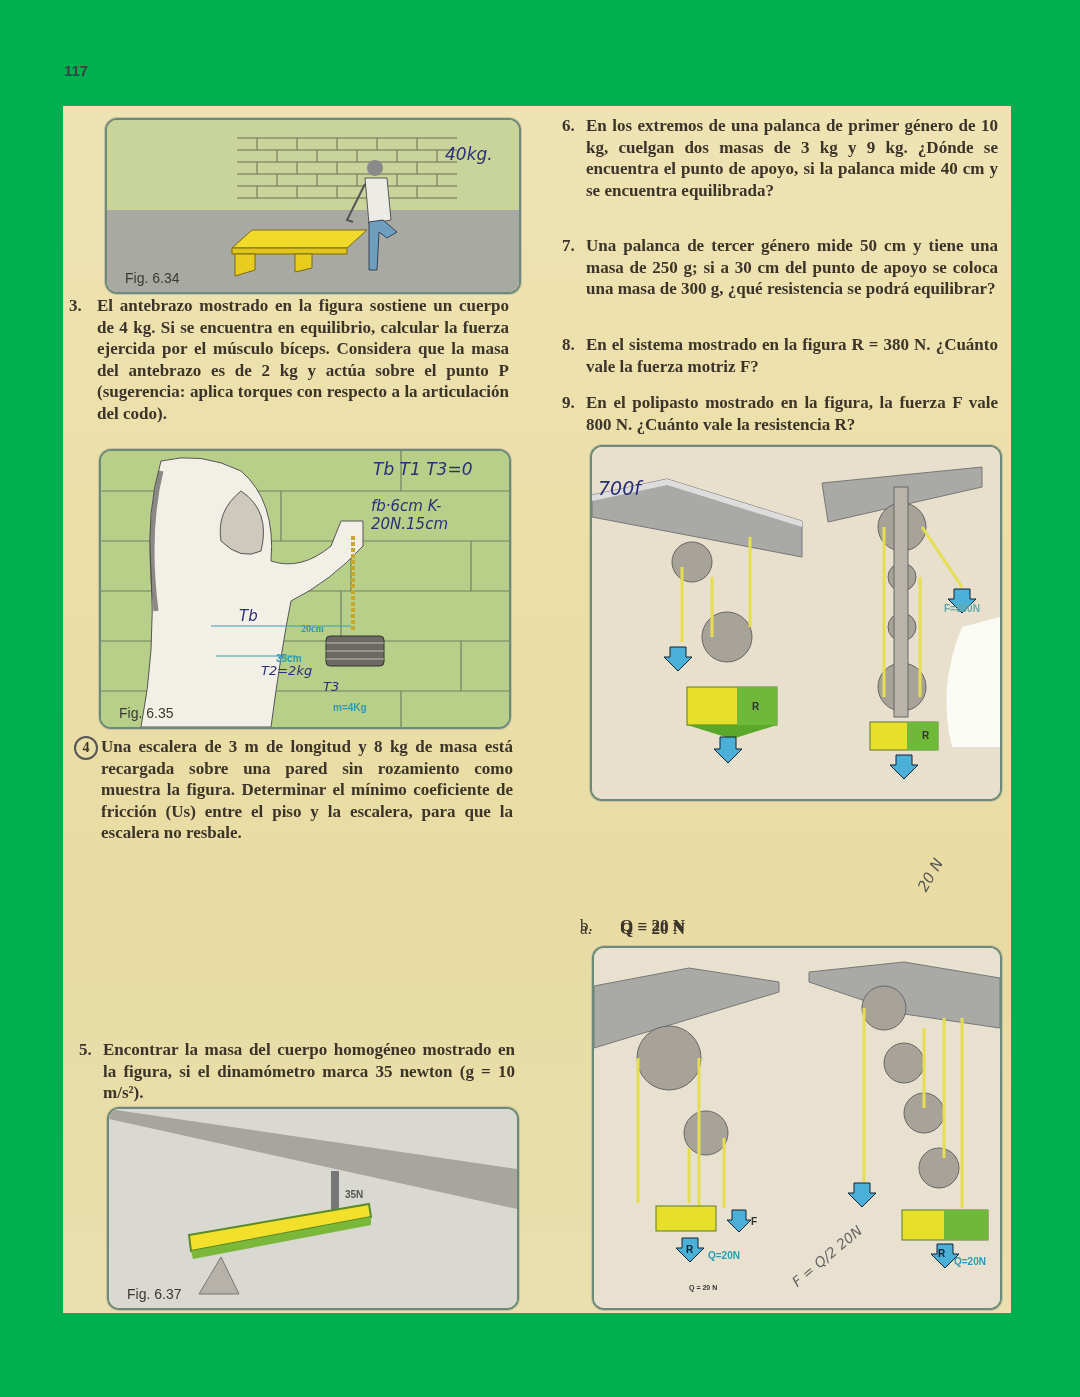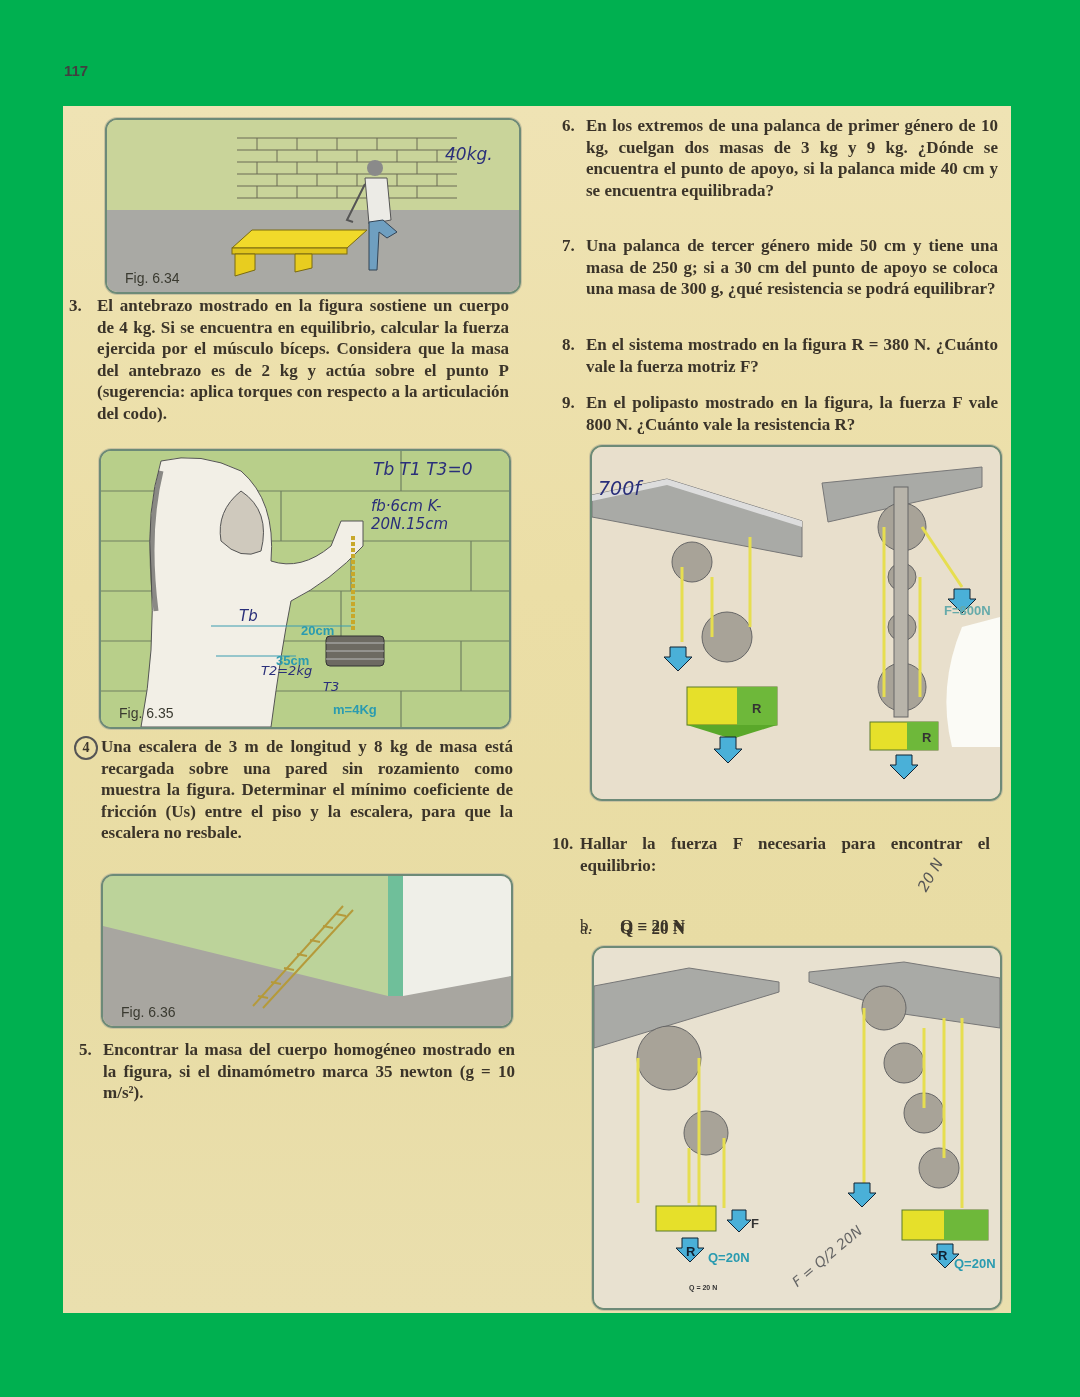--- a/index.html
+++ b/index.html
@@ -29,21 +29,21 @@
       position: absolute; font-family: "Liberation Serif", serif; font-weight: bold;
       font-size: 17px; line-height: 21.5px; color: #3b3429; text-align: justify;
     }
     .q .num { position: absolute; left: -24px; top: 0; }
     .q .num.circ {
       left: -27px; top: 0px; width: 20px; height: 20px; border-radius: 50%;
       border: 2px solid #555; text-align: center; line-height: 20px; font-size: 14px;
     }
     .opt { position: absolute; font-family: "Liberation Serif", serif; font-weight: bold; font-size: 17px; color: #3b3429; }
     .hand { position: absolute; font-family: "DejaVu Sans", sans-serif; color: #2a2f7a; font-style: italic; }
-    .tiny { position: absolute; font-family: "Liberation Sans", sans-serif; font-size: 13px; color: #2a9bb0; font-weight: bold; }
+    .tiny { position: absolute; font-family: "Liberation Sans", sans-serif; font-size: 10px; color: #2a9bb0; font-weight: bold; }
     svg { position: absolute; left: 0; top: 0; }
   </style>
 </head>
 <body>
 
 <div class="page-number">117</div>
 
 <div class="sheet">
 
   <div class="fig" style="left:42px;top:12px;width:412px;height:172px;">
@@ -80,56 +80,54 @@
         <path d="M60 40 V90 M180 40 V90 M300 0 V40 M250 90 V140 M370 90 V140 M120 140 V190 M240 140 V190 M360 190 V240 M300 240 V276"></path>
       </g>
       <path d="M60 10 Q100 0 140 20 Q175 50 170 110 Q200 120 230 95 L240 70 L262 70 L262 95 Q230 130 190 150 Q180 200 170 276 L40 276 Q55 200 50 120 Q45 60 60 10 Z" fill="#f2efe6" stroke="#555"></path>
       <path d="M140 40 Q170 60 160 100 Q140 110 120 90 Q115 60 140 40 Z" fill="#cfc9bd" stroke="#555"></path>
       <path d="M60 20 Q45 80 55 160" stroke="#444" stroke-width="5" fill="none" opacity="0.6"></path>
       <path d="M252 85 L252 180" stroke="#c8a82a" stroke-width="4" stroke-dasharray="4 2"></path>
       <rect x="225" y="185" width="58" height="30" rx="4" fill="#6d6a62" stroke="#333"></rect>
       <path d="M225 192 H283 M225 200 H283 M225 208 H283" stroke="#bbb"></path>
       <path d="M110 175 H250 M115 205 H195" stroke="#3a9cb0" stroke-width="1"></path>
     </svg>
-    <div class="tiny" style="left:200px;top:172px;">20cm</div>
+    <div class="tiny" style="left:200px;top:172px;font-family:Liberation Serif, serif;">20cm</div>
     <div class="tiny" style="left:175px;top:202px;">35cm</div>
     <div class="tiny" style="left:232px;top:251px;">m=4Kg</div>
     <div class="hand" style="left:272px;top:8px;font-size:17px;">Tb T1 T3=0</div>
     <div class="hand" style="left:270px;top:46px;font-size:15px;">fb·6cm K-20N.15cm</div>
     <div class="hand" style="left:138px;top:156px;font-size:15px;">Tb</div>
     <div class="hand" style="left:160px;top:212px;font-size:13px;text-align:center;">T2=2kg</div>
     <div class="hand" style="left:222px;top:228px;font-size:13px;">T3</div>
     <div class="fig-label">Fig. 6.35</div>
   </div>
 
   <div class="q" style="left:38px;top:630px;width:412px;">
     <span class="num circ">4</span>
     <span>Una escalera de 3 m de longitud y 8 kg de masa está recargada sobre una pared sin rozamiento como muestra la figura. Determinar el mínimo coeficiente de fricción (Us) entre el piso y la escalera, para que la escalera no resbale.</span>
   </div>
 
-  <div class="fig" style="left:38px;top:768px;width:408px;height:150px;">
-    <svg width="408" height="150">
-      <rect width="408" height="150" fill="#a8a6a0"></rect>
-      <polygon points="0,0 285,0 285,120 0,50" fill="#bcd39a"></polygon>
-      <polygon points="285,0 300,-5 300,120 285,120" fill="#6fbf9a"></polygon>
-      <polygon points="300,0 408,0 408,100 300,120" fill="#efefe8"></polygon>
-      <g stroke="#b59a3a" stroke-width="2">
-        <line x1="150" y1="130" x2="240" y2="30"></line>
-        <line x1="160" y1="132" x2="250" y2="34"></line>
-        <path d="M155 120 L165 122 M168 106 L178 108 M181 92 L191 94 M194 78 L204 80 M207 64 L217 66 M220 50 L230 52 M233 38 L243 40"></path>
-      </g>
-    </svg>
-    <div class="fig-label">Fig. 6.36</div>
-  </div>
 
   <div class="q" style="left:40px;top:933px;width:412px;">
     <span class="num">5.</span>
     <span>Encontrar la masa del cuerpo homogéneo mostrado en la figura, si el dinamómetro marca 35 newton (g = 10 m/s²).</span>
   </div>
 
+  <div class="fig" style="left:44px;top:1001px;width:408px;height:199px;">
+    <svg width="408" height="199">
+      <rect width="408" height="199" fill="#d9d9d2"></rect>
+      <polygon points="0,0 408,60 408,100 0,10" fill="#a8a59f"></polygon>
+      <rect x="222" y="62" width="8" height="40" fill="#777"></rect>
+      <polygon points="80,126 260,95 262,108 82,142" fill="#f2e02a" stroke="#5a8a2a" stroke-width="2"></polygon>
+      <polygon points="82,142 262,108 262,116 84,150" fill="#7bb83a"></polygon>
+      <polygon points="90,185 112,148 130,185" fill="#b6b2aa" stroke="#777"></polygon>
+    </svg>
+    <div class="tiny" style="left:236px;top:80px;color:#555;">35N</div>
+    <div class="fig-label">Fig. 6.37</div>
+  </div>
 
   <div class="q" style="left:523px;top:9px;width:412px;">
     <span class="num">6.</span>
     <span>En los extremos de una palanca de primer género de 10 kg, cuelgan dos masas de 3 kg y 9 kg. ¿Dónde se encuentra el punto de apoyo, si la palanca mide 40 cm y se encuentra equilibrada?</span>
   </div>
 
   <div class="q" style="left:523px;top:129px;width:412px;">
     <span class="num">7.</span>
     <span>Una palanca de tercer género mide 50 cm y tiene una masa de 250 g; si a 30 cm del punto de apoyo se coloca una masa de 300 g, ¿qué resistencia se podrá equilibrar?</span>
   </div>
@@ -169,24 +167,20 @@
       <rect x="315" y="275" width="31" height="28" fill="#6eb83a"></rect>
       <path d="M304 308 h16 v10 h6 l-14 14 l-14 -14 h6 z" fill="#4ab0d8" stroke="#123"></path>
       <path d="M370 180 Q345 240 360 300 L408 300 L408 170 Z" fill="#fbfbf6"></path>
     </svg>
     <div class="hand" style="left:6px;top:30px;font-size:19px;">700f</div>
     <div class="tiny" style="left:352px;top:156px;color:#6aa;">F=800N</div>
     <div class="tiny" style="left:160px;top:254px;color:#333;">R</div>
     <div class="tiny" style="left:330px;top:283px;color:#333;">R</div>
   </div>
 
-  <div class="q" style="left:517px;top:727px;width:410px;">
-    <span class="num" style="left:-28px;">10.</span>
-    <span>Hallar la fuerza F necesaria para encontrar el equilibrio:</span>
-  </div>
   <div class="opt" style="left:517px;top:784px;margin-top:29px;">
     <span style="display:inline-block;width:40px;font-weight:normal;">a.</span><span>Q = 20 N</span>
   </div>
   <div class="opt" style="left:517px;top:810px;">
     <span style="display:inline-block;width:40px;font-weight:normal;">b.</span><span>Q = 20 N</span>
   </div>
   <div class="hand" style="left:850px;top:760px;font-size:15px;transform:rotate(-60deg);color:#555;">20 N</div>
 
   <div class="fig" style="left:529px;top:840px;width:406px;height:360px;">
     <svg width="406" height="360">

